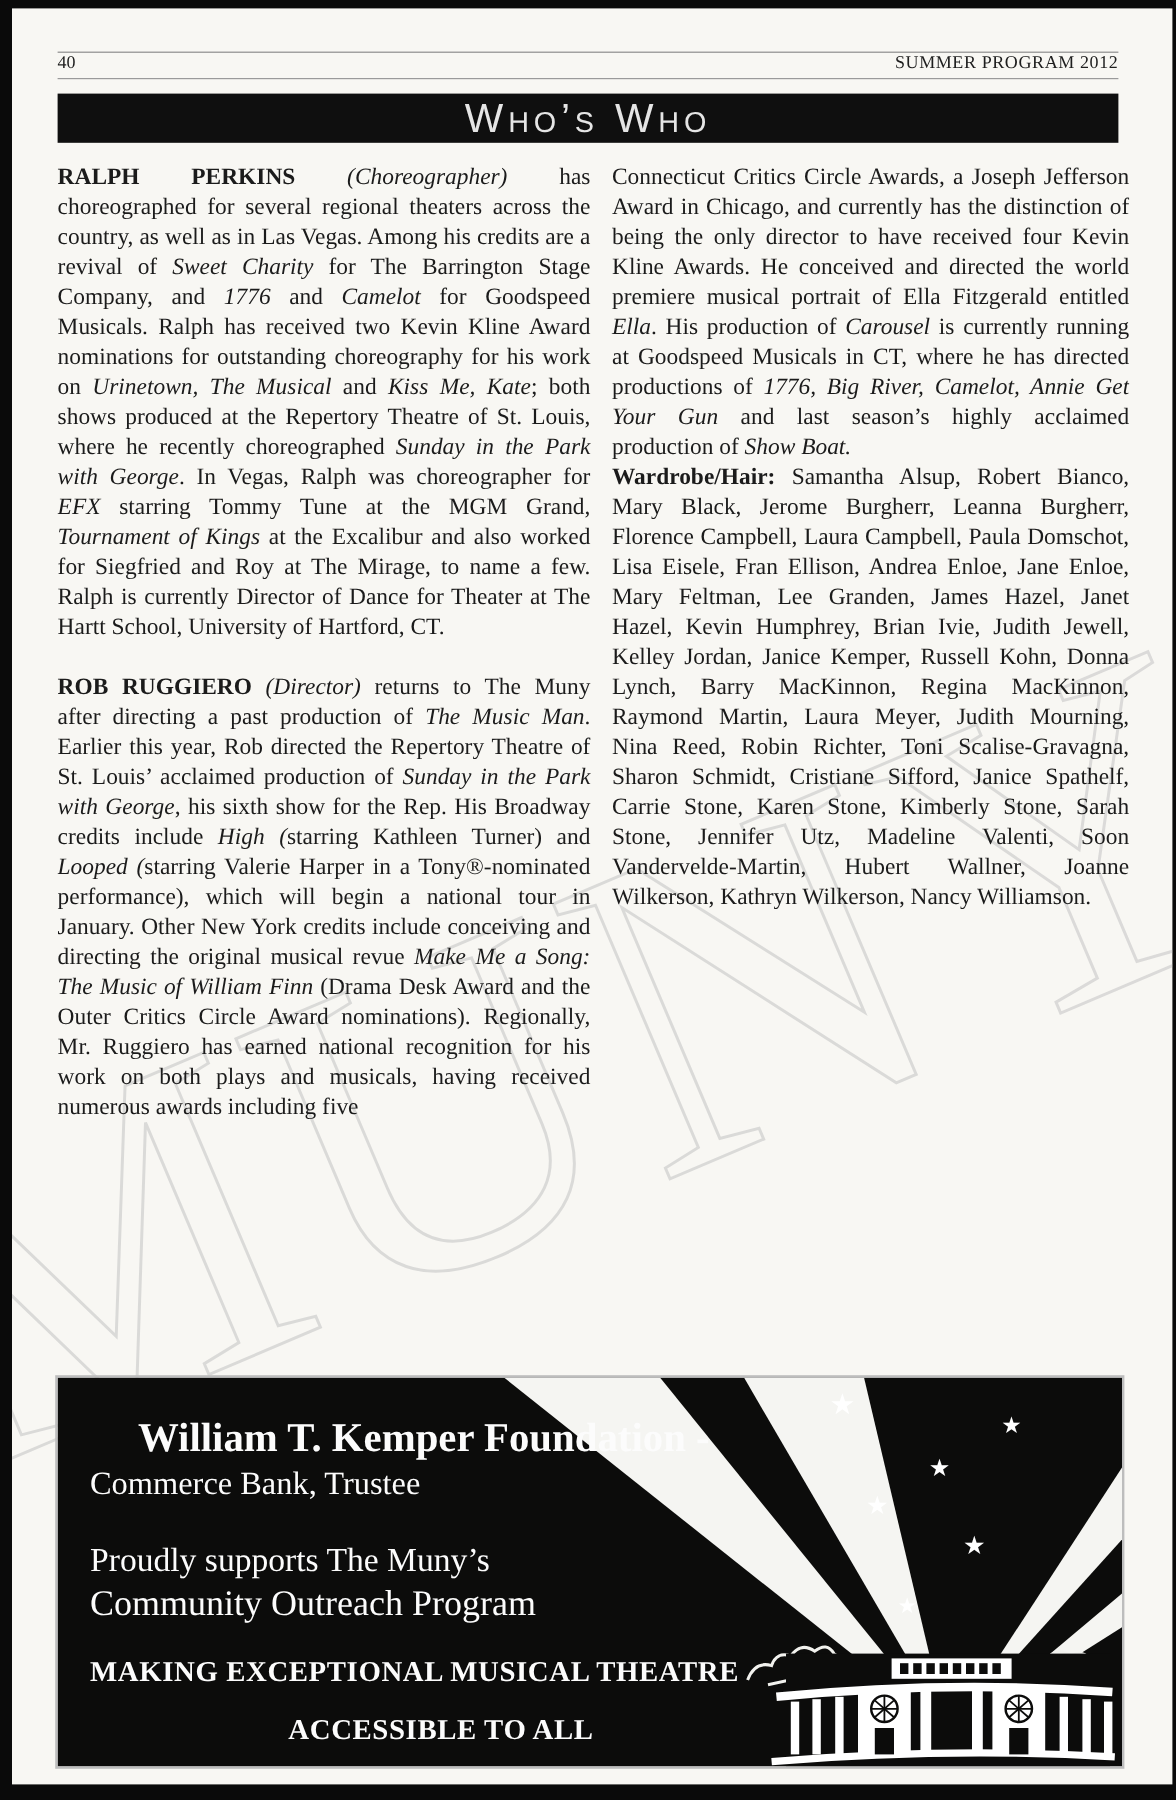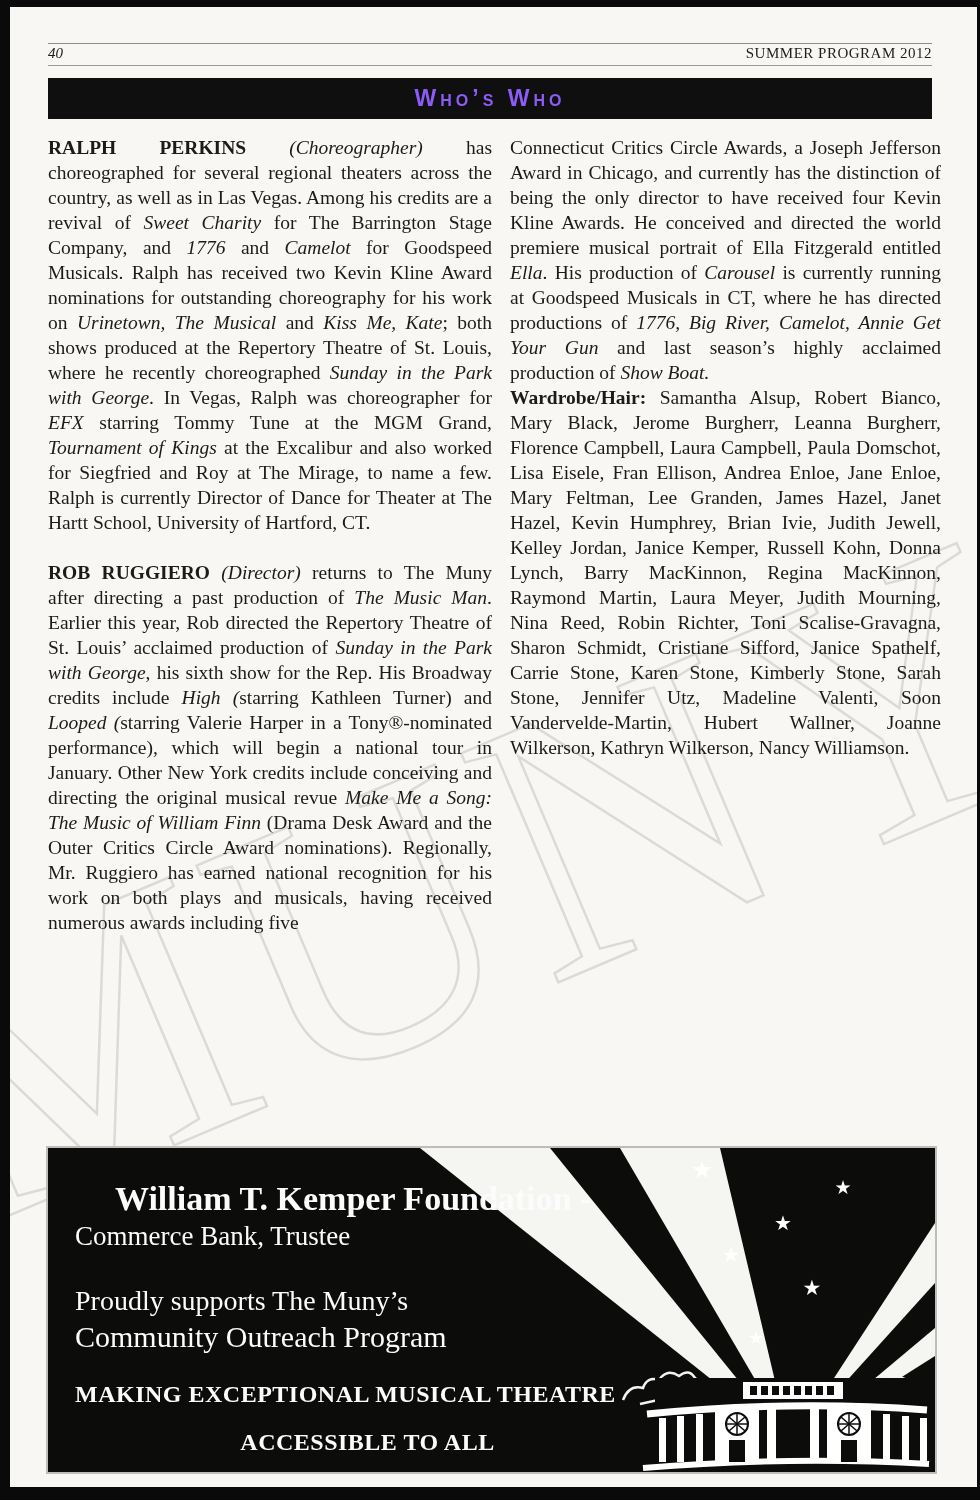--- a/index.html
+++ b/index.html
@@ -6,26 +6,26 @@
   body{width:980px;height:1500px;background:#0a0a0a;position:relative;overflow:hidden;
        font-family:"Liberation Serif", serif;}
   .paper{position:absolute;left:10px;top:7px;width:967px;height:1480px;background:#f8f7f3;overflow:hidden;}
 
   
   .rule{position:absolute;left:38px;right:45px;border-top:1.5px solid #8d8d8d;height:0;z-index:2;}
   .rule.r1{top:36px;}
   .rule.r2{top:58px;border-top-color:#9a9a9a;}
   .folio-row{position:absolute;left:38px;right:45px;top:38px;display:flex;justify-content:space-between;
              align-items:baseline;z-index:2;color:#1e1e1e;}
-  .folio{font-size:15px;font-style:italic;}
+  .folio{font-size:15px;}
   .program-name{font-size:15px;letter-spacing:.5px;}
   .banner{position:absolute;left:38px;right:45px;top:71px;height:41px;background:#0f0f0f;
           display:flex;align-items:center;justify-content:center;z-index:2;}
-  .banner-title{color:#8b5cf6;font-family:"Liberation Sans", sans-serif;font-variant:small-caps;
-                font-weight:700;font-size:23px;letter-spacing:4px;line-height:1;}
+  .banner-title{color:#e5e5e5;font-family:"Liberation Sans", sans-serif;font-variant:small-caps;
+                font-weight:400;font-size:34px;letter-spacing:4px;line-height:1;}
 
   
   .watermark{position:absolute;left:0;top:0;width:967px;height:1480px;z-index:1;pointer-events:none;}
 
   
   .columns{position:absolute;left:38px;right:36px;top:128px;height:1008px;display:flex;gap:18px;
            overflow:hidden;z-index:2;}
   .col-left{width:444px;flex:none;}
   .col-right{flex:1;}
   p.bio{margin:0;font-size:19.5px;line-height:25px;color:#1b1b1b;text-align:justify;}

